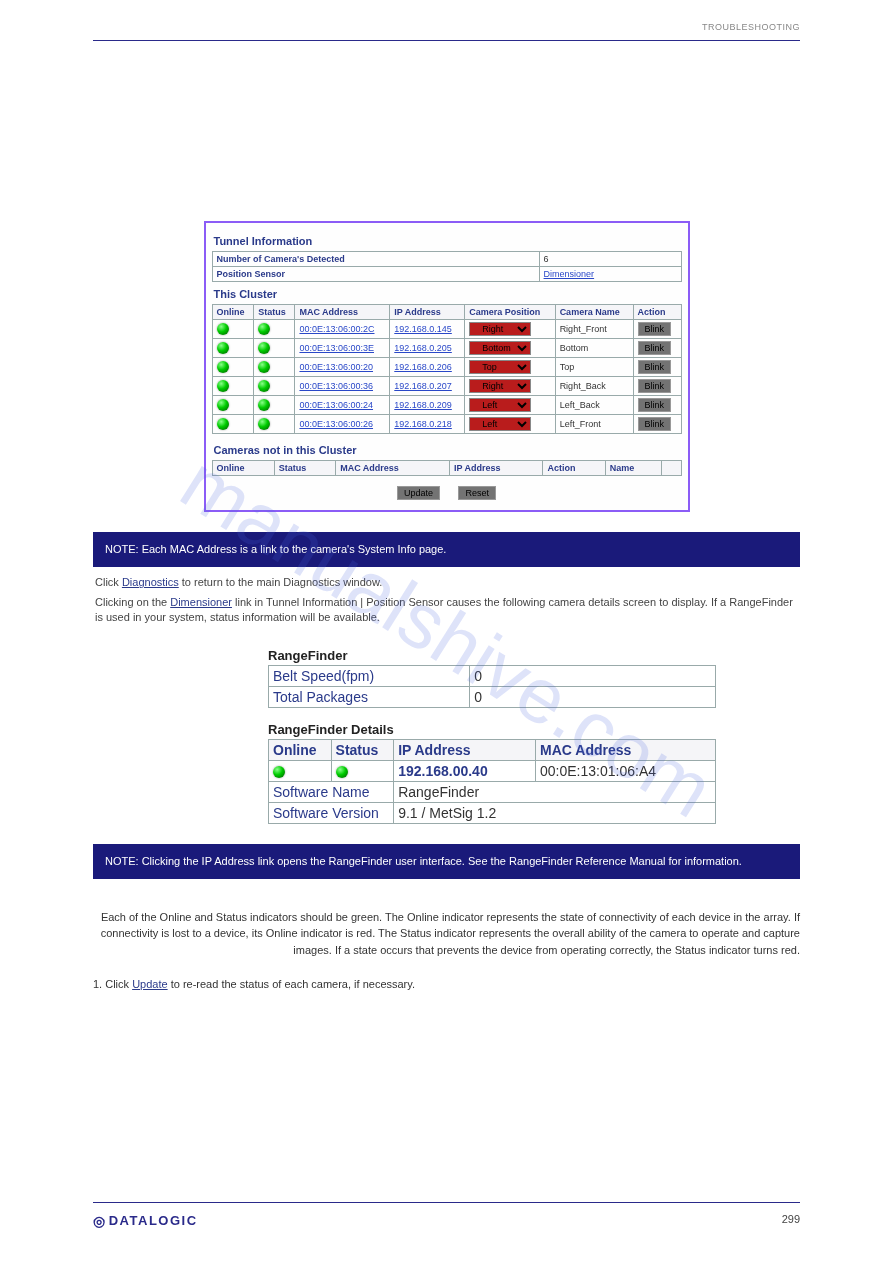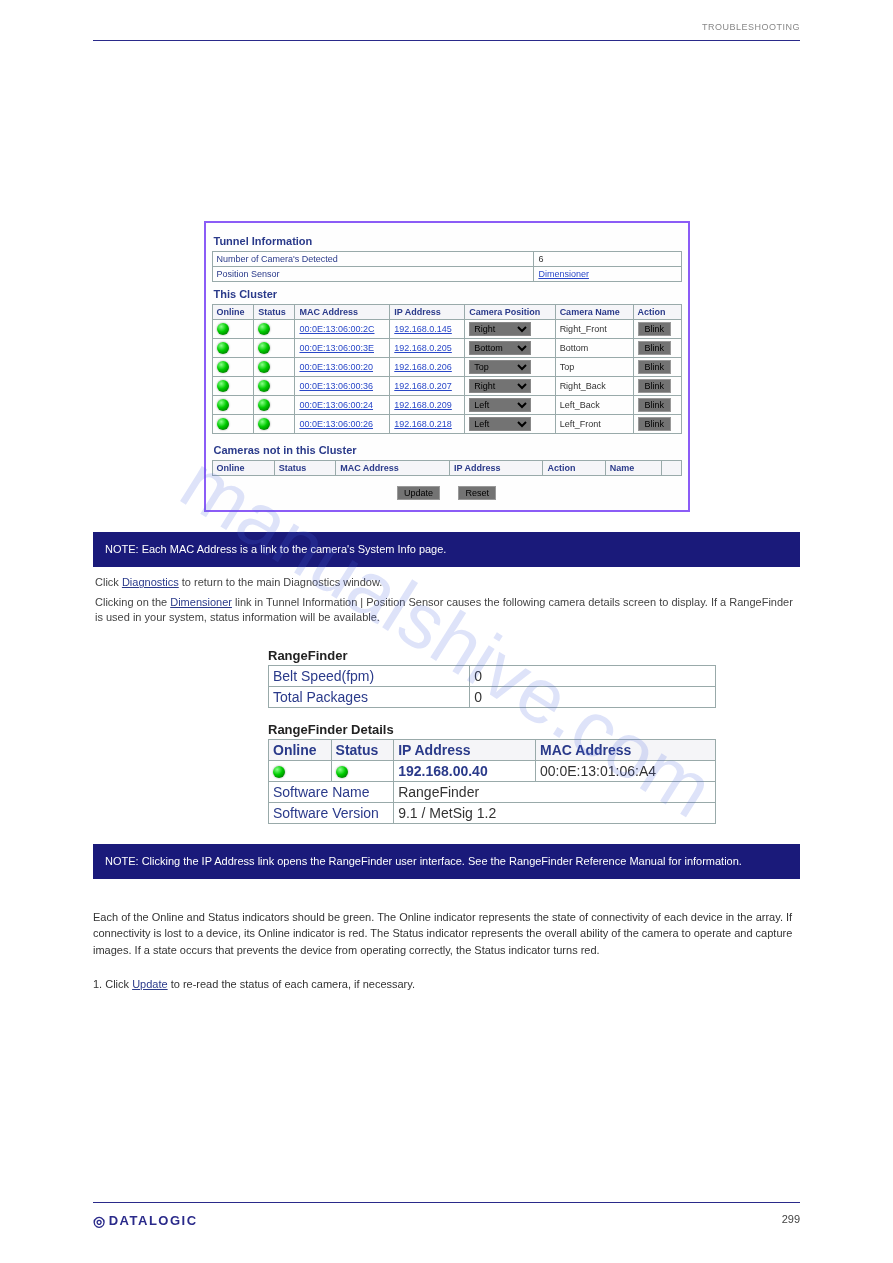--- a/index.html
+++ b/index.html
@@ -53,40 +53,41 @@
     text-align: left;
     white-space: nowrap;
   }
   table.inner th {
     color: #2a3a8a;
     font-weight: bold;
     background: #f5f5f8;
   }
   .kvrow td:first-child {
     color: #2a3a8a;
-    font-weight: normal;
+    font-weight: bold;
   }
   .mac-link, .ip-link, .dim-link {
     color: #2a48c8;
     text-decoration: underline;
   }
   .led {
     display: inline-block;
     width: 12px;
     height: 12px;
     border-radius: 50%;
     background: radial-gradient(circle at 35% 30%, #8f8 0%, #0c0 45%, #050 100%);
     box-shadow: 0 0 2px rgba(0,0,0,0.4);
     vertical-align: middle;
   }
   select.pos {
     font-size: 9px;
     width: 62px;
     border: 1px solid #888;
-    background: #737373;
+    background: #b91c1c;
+    padding-left: 8px;
   }
   .blink-btn, .upd-btn, .reset-btn {
     font-size: 9px;
     padding: 1px 6px;
     border: 1px solid #999;
     background: #737373;
     cursor: pointer;
   }
   .center-actions {
     text-align: center;
@@ -137,20 +138,21 @@
   }
   .rf-ip {
     font-weight: bold;
     color: #2a3a8a;
   }
   .body-para {
     font-size: 11px;
     color: #333;
     line-height: 1.5;
     margin-top: 30px;
+    text-align: right;
   }
   .numbered {
     margin-top: 18px;
     font-size: 11px;
     color: #333;
     line-height: 1.6;
   }
   .footer {
     position: absolute;
     bottom: 34px;

